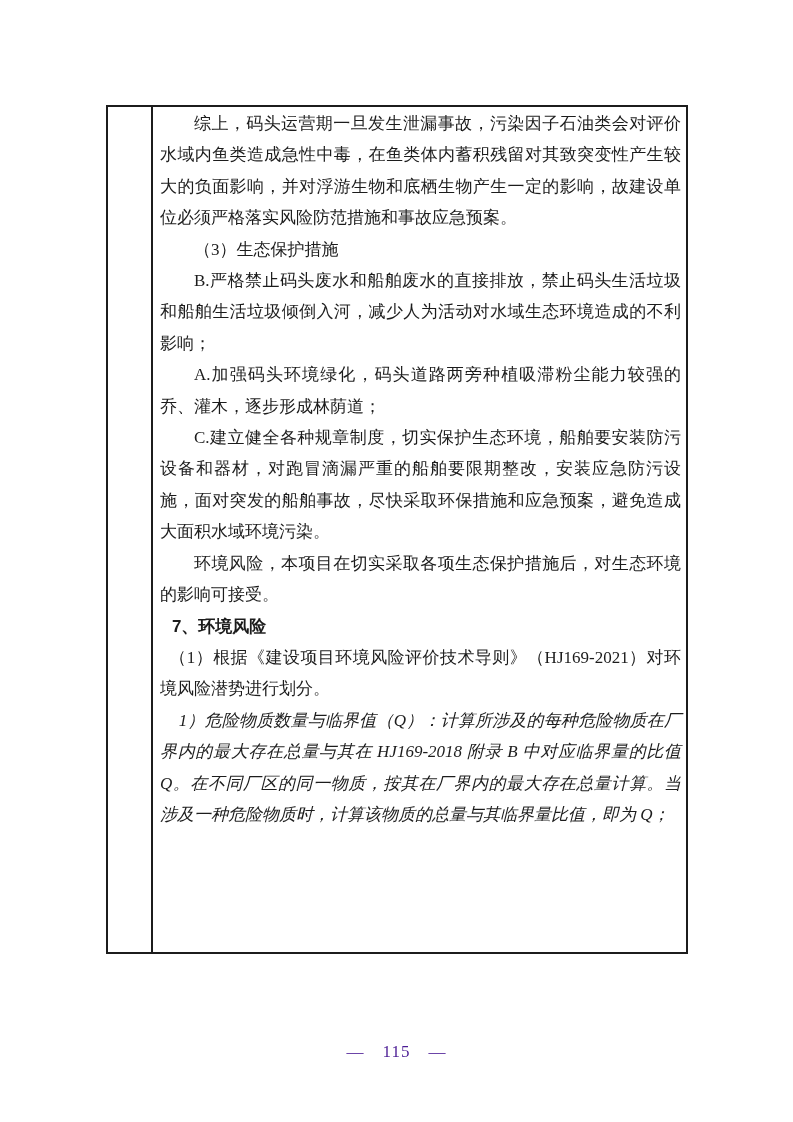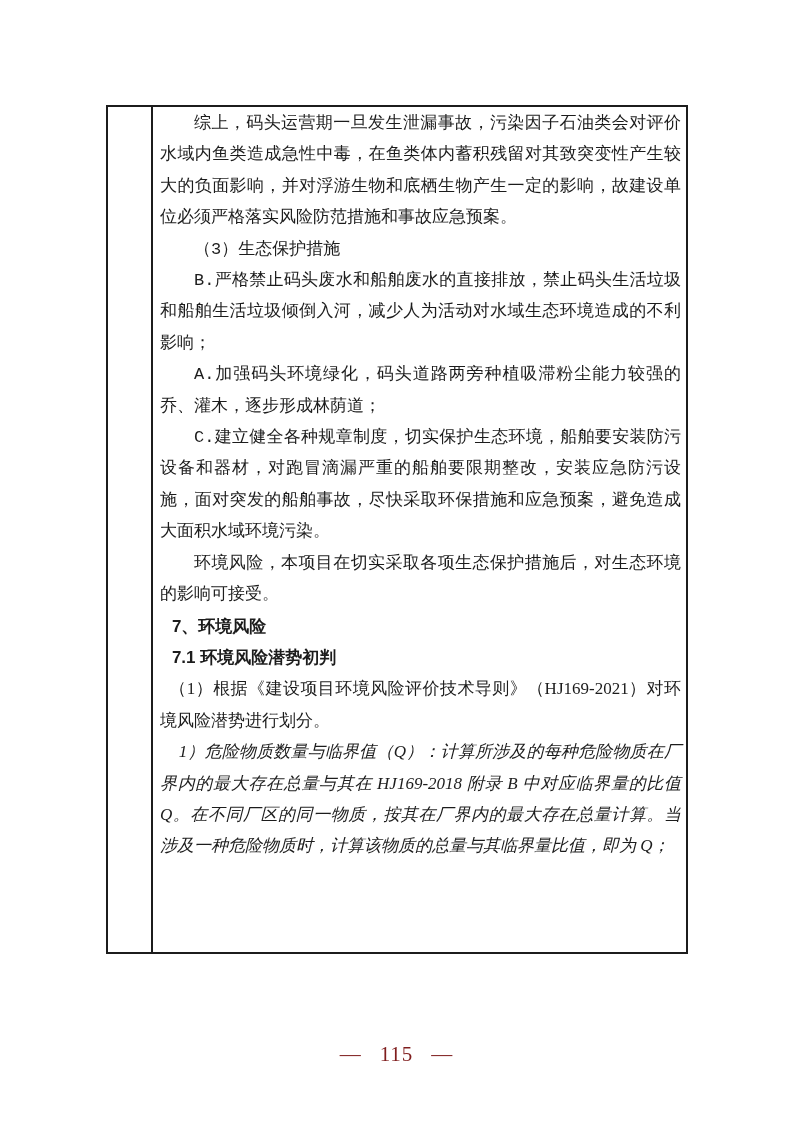--- a/index.html
+++ b/index.html
@@ -37,56 +37,55 @@
     padding: 1px 5px 0 7px;
     font-size: 17px;
     line-height: 31.4px;
     text-align: justify;
     overflow: hidden;
   }
   .content-cell p {
     margin: 0;
     padding: 0;
   }
-  .ind2  { text-indent: 2em; font-family: Liberation Mono, monospace; }
+  .ind2  { text-indent: 2em; }
   .ind1  { text-indent: 1.1em; font-style: italic; }
   .ind07 { text-indent: 0.7em; }
   .ind05 { text-indent: 0.55em; }
   .heading {
     font-family: "Liberation Sans", "DejaVu Sans", sans-serif;
     font-weight: bold;
   }
   .page-footer {
     position: absolute;
     top: 1042px;
     left: 0;
     width: 100%;
     text-align: center;
-    font-size: 21px;
-    color: #7f1d1d;
+    font-size: 17px;
+    color: #4c1d95;
     letter-spacing: 1px;
   }
   .page-footer .num {
     margin: 0 18px;
   }
 </style>
 </head>
 <body>
 
 <div class="doc-table">
   <div class="margin-cell"></div>
   <div class="content-cell">
     <p class="ind2">综上，码头运营期一旦发生泄漏事故，污染因子石油类会对评价水域内鱼类造成急性中毒，在鱼类体内蓄积残留对其致突变性产生较大的负面影响，并对浮游生物和底栖生物产生一定的影响，故建设单位必须严格落实风险防范措施和事故应急预案。</p>
     <p class="ind2">（3）生态保护措施</p>
     <p class="ind2">B.严格禁止码头废水和船舶废水的直接排放，禁止码头生活垃圾和船舶生活垃圾倾倒入河，减少人为活动对水域生态环境造成的不利影响；</p>
     <p class="ind2">A.加强码头环境绿化，码头道路两旁种植吸滞粉尘能力较强的乔、灌木，逐步形成林荫道；</p>
     <p class="ind2">C.建立健全各种规章制度，切实保护生态环境，船舶要安装防污设备和器材，对跑冒滴漏严重的船舶要限期整改，安装应急防污设施，面对突发的船舶事故，尽快采取环保措施和应急预案，避免造成大面积水域环境污染。</p>
     <p class="ind2">环境风险，本项目在切实采取各项生态保护措施后，对生态环境的影响可接受。</p>
     <p class="heading ind07">7、环境风险</p>
-    <p class="heading ind07">7.1 环境风险潜势初判</p>
     <p class="ind05">（1）根据《建设项目环境风险评价技术导则》（HJ169-2021）对环境风险潜势进行划分。</p>
     <p class="ind1">1）危险物质数量与临界值（Q）：计算所涉及的每种危险物质在厂界内的最大存在总量与其在 HJ169-2018 附录 B 中对应临界量的比值 Q。在不同厂区的同一物质，按其在厂界内的最大存在总量计算。当涉及一种危险物质时，计算该物质的总量与其临界量比值，即为 Q；</p>
 
   </div>
 </div>
 
 <div class="page-footer">
   <span>—</span><span class="num">115</span><span>—</span>
 </div>
 

